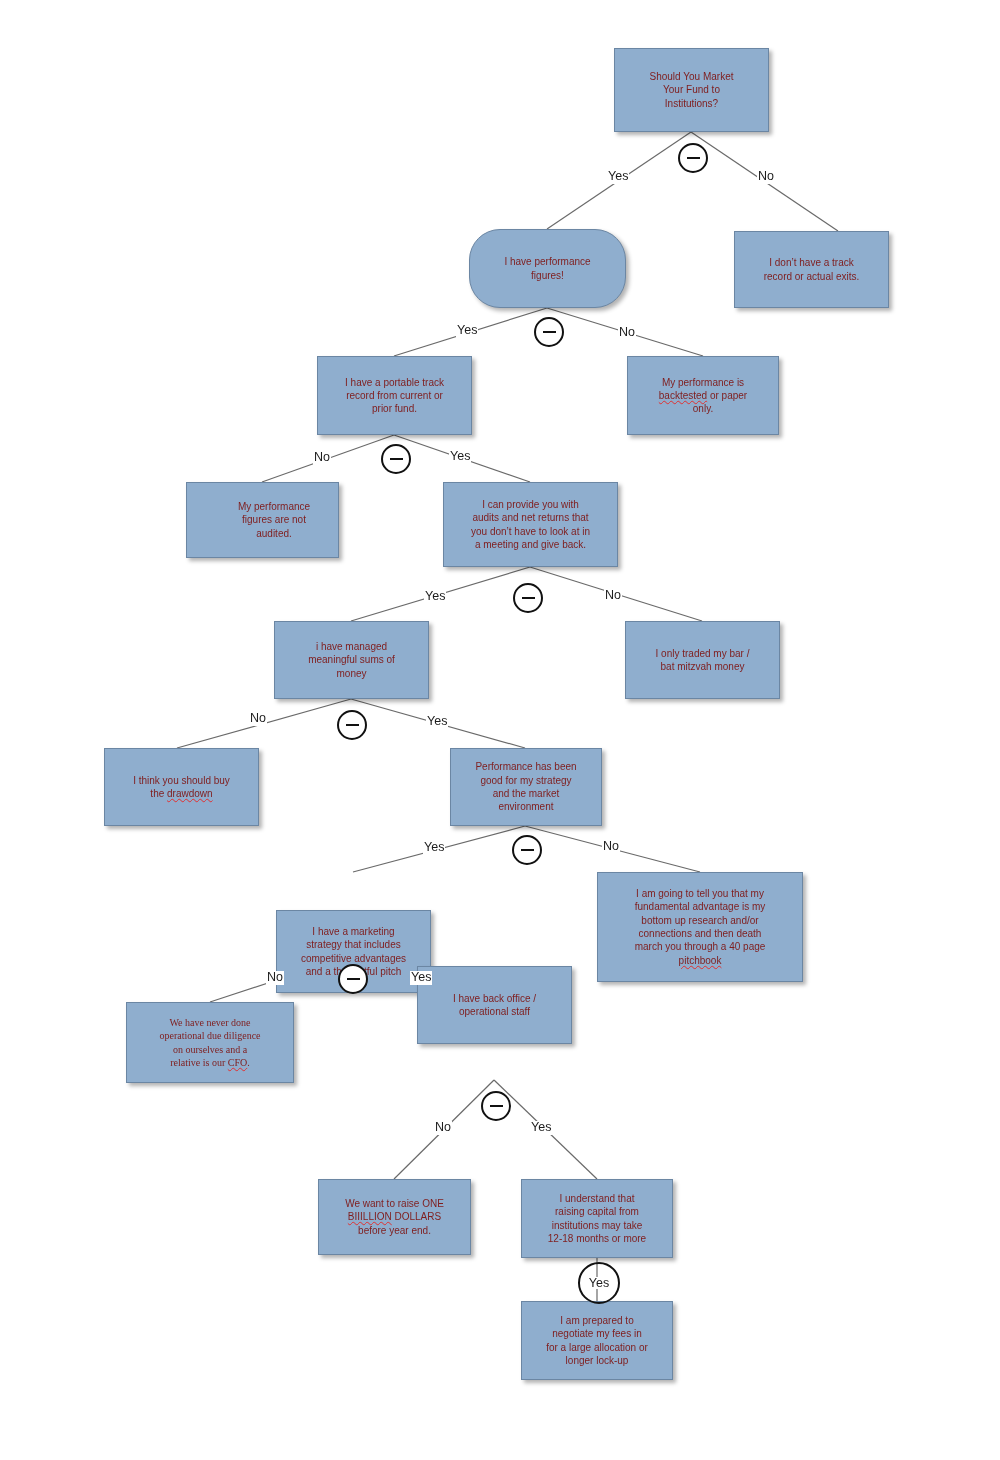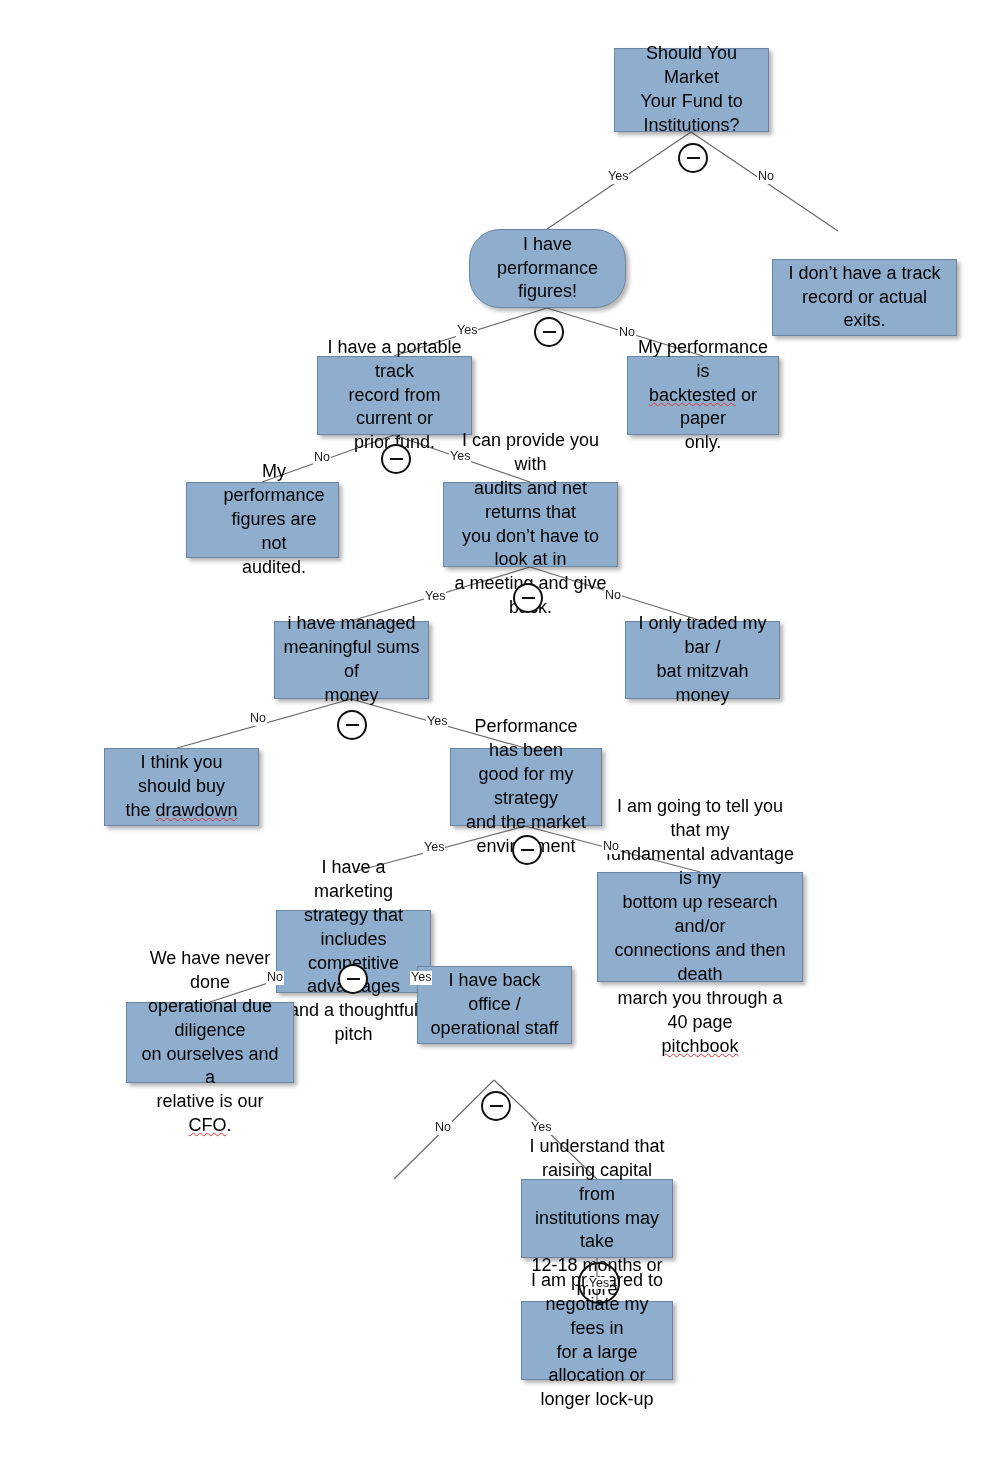--- a/index.html
+++ b/index.html
@@ -26,22 +26,22 @@
   .node {
     position: absolute;
     box-sizing: border-box;
     background: #8faece;
     border: 1px solid #6b86a3;
     box-shadow: 3px 3px 4px rgba(0,0,0,0.30);
     display: flex;
     align-items: center;
     justify-content: center;
     text-align: center;
-    color: #000000;
-    font-size: 18px;
+    color: #7f1d1d;
+    font-size: 10px;
     line-height: 1.33;
     padding: 4px 7px;
     z-index: 3;
   }
   .node-text {
     display: block;
     width: 100%;
   }
   .sp {
     text-decoration: underline;
@@ -154,21 +154,21 @@
     </div>
     <div class="toggle yes-toggle" style="left: 578px; top: 1262px; width: 38px; height: 38px;">
       <span class="ylab">Yes</span>
     </div>
     <div class="node" style="left: 614px; top: 48px; width: 155px; height: 84px;">
       <span class="node-text">Should You Market<br>Your Fund to<br>Institutions?</span>
     </div>
     <div class="node" style="left: 469px; top: 229px; width: 157px; height: 79px; border-radius: 31px;">
       <span class="node-text">I have performance<br>figures!</span>
     </div>
-    <div class="node" style="left: 772px; top: 231px; width: 185px; height: 77px; margin-top: 28px;">
+    <div class="node" style="left: 734px; top: 231px; width: 155px; height: 77px;">
       <span class="node-text">I don’t have a track<br>record or actual exits.</span>
     </div>
     <div class="node" style="left: 317px; top: 356px; width: 155px; height: 79px;">
       <span class="node-text">I have a portable track<br>record from current or<br>prior fund.</span>
     </div>
     <div class="node" style="left: 627px; top: 356px; width: 152px; height: 79px;">
       <span class="node-text">My performance is<br><span class="sp">backtested</span> or paper<br>only.</span>
     </div>
     <div class="node" style="left: 186px; top: 482px; width: 153px; height: 76px; padding-left: 30px;">
       <span class="node-text">My performance<br>figures are not<br>audited.</span>
@@ -187,25 +187,28 @@
     </div>
     <div class="node" style="left: 450px; top: 748px; width: 152px; height: 78px;">
       <span class="node-text">Performance has been<br>good for my strategy<br>and the market<br>environment</span>
     </div>
     <div class="node" style="left: 276px; top: 872px; width: 155px; height: 83px; margin-top: 38px;">
       <span class="node-text">I have a marketing<br>strategy that includes<br>competitive advantages<br>and a thoughtful pitch</span>
     </div>
     <div class="node" style="left: 597px; top: 872px; width: 206px; height: 110px;">
       <span class="node-text">I am going to tell you that my<br>fundamental advantage is my<br>bottom up research and/or<br>connections and then death<br>march you through a 40 page<br><span class="sp">pitchbook</span></span>
     </div>
-    <div class="node" style="left: 126px; top: 1002px; width: 168px; height: 81px;">
+    <div class="node" style="left: 126px; top: 1002px; width: 168px; height: 81px; font-family: Liberation Serif, serif;">
       <span class="node-text">We have never done<br>operational due diligence<br>on ourselves and a<br>relative is our <span class="sp">CFO</span>.</span>
     </div>
     <div class="node" style="left: 417px; top: 966px; width: 155px; height: 78px;">
       <span class="node-text">I have back office /<br>operational staff</span>
+    </div>
+    <div class="node" style="left: 318px; top: 1179px; width: 153px; height: 76px;">
+      <span class="node-text">We want to raise ONE<br><span class="sp">BIIILLION</span> DOLLARS<br>before year end.</span>
     </div>
     <div class="node" style="left: 521px; top: 1179px; width: 152px; height: 79px;">
       <span class="node-text">I understand that<br>raising capital from<br>institutions may take<br>12-18 months or more</span>
     </div>
     <div class="node" style="left: 521px; top: 1301px; width: 152px; height: 79px;">
       <span class="node-text">I am prepared to<br>negotiate my fees in<br>for a large allocation or<br>longer lock-up</span>
     </div>
   </div>
 
 </body></html>

